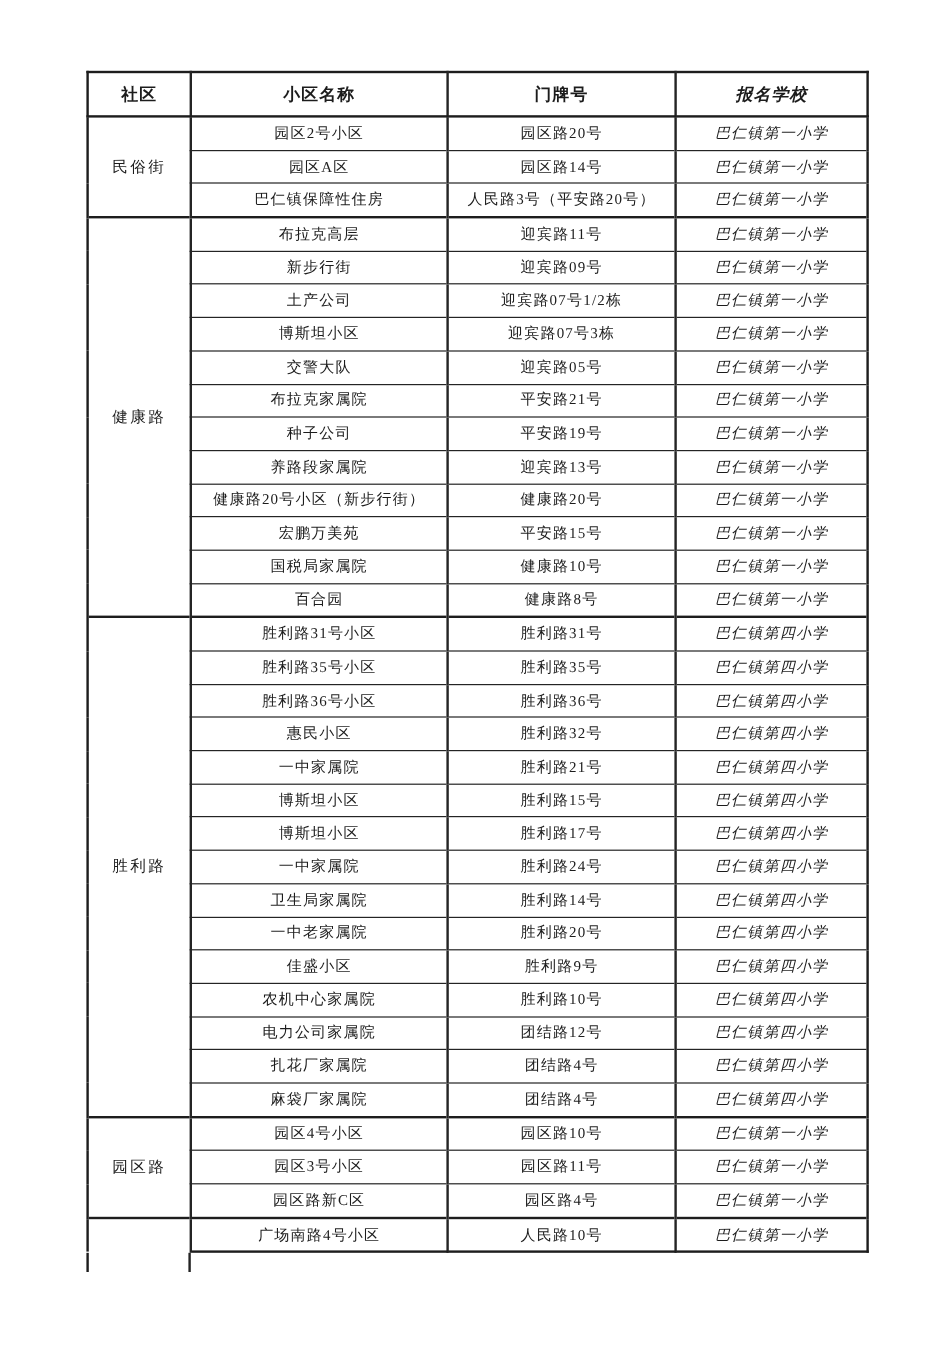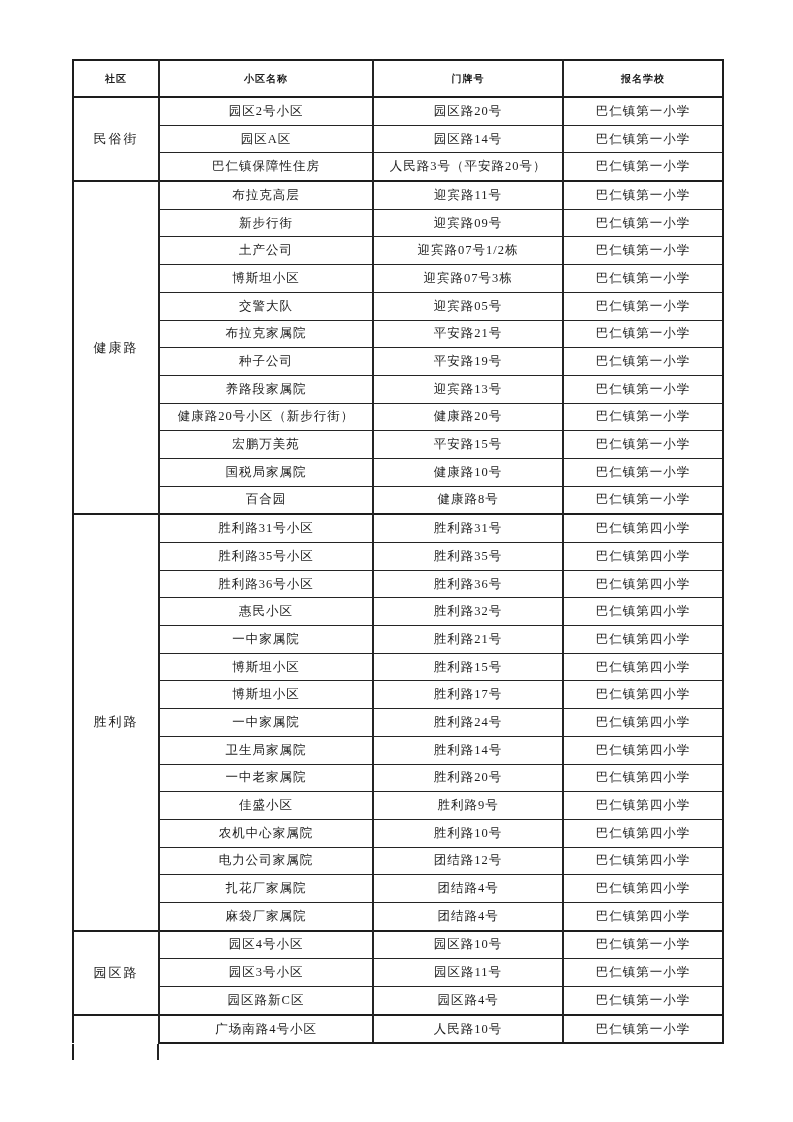--- a/index.html
+++ b/index.html
@@ -35,28 +35,28 @@
     text-align: center;
     vertical-align: middle;
     padding: 0 2px;
     overflow: hidden;
     white-space: nowrap;
   }
   
   table.reg-table th:first-child,
   table.reg-table td.edge-left { border-left: 2.5px solid #1d1d1d; }
   table.reg-table th:last-child,
-  table.reg-table td.edge-right { border-right: 2.5px solid #1d1d1d; }
+  table.reg-table td.edge-right { border-right: 2.5px solid #1d1d1d; font-style: italic; }
   table.reg-table thead th {
     border-top: 2.5px solid #1d1d1d;
     border-bottom: 2.5px solid #1d1d1d;
     height: 35px;
     font-family: "Liberation Sans", "DejaVu Sans", sans-serif;
     font-weight: 700;
-    font-size: 10px;
+    font-size: 14px;
     letter-spacing: 1px;
   }
   table.reg-table tbody td {
     height: 26.7px;
     font-size: 12.5px;
     letter-spacing: 1px;
   }
   table.reg-table tr.group-start td { border-top: 2.5px solid #1d1d1d; }
   table.reg-table tr.last-row td { border-bottom: 2.5px solid #1d1d1d; }
   table.reg-table td.community {

